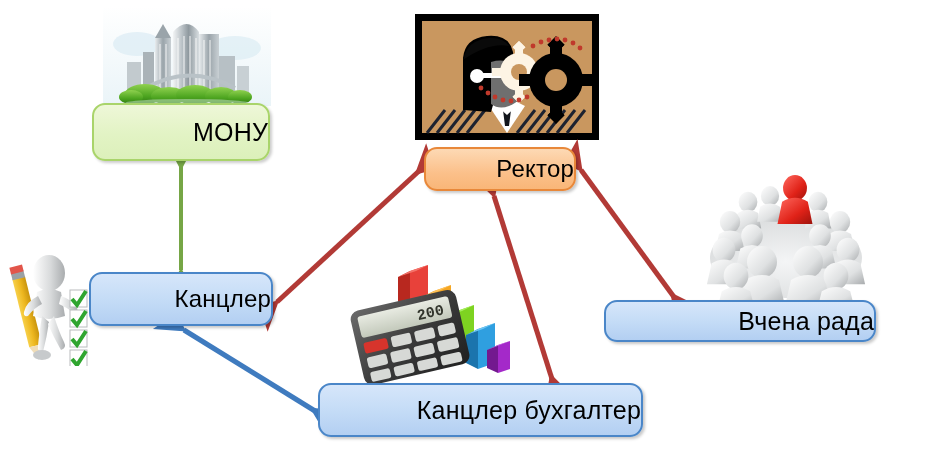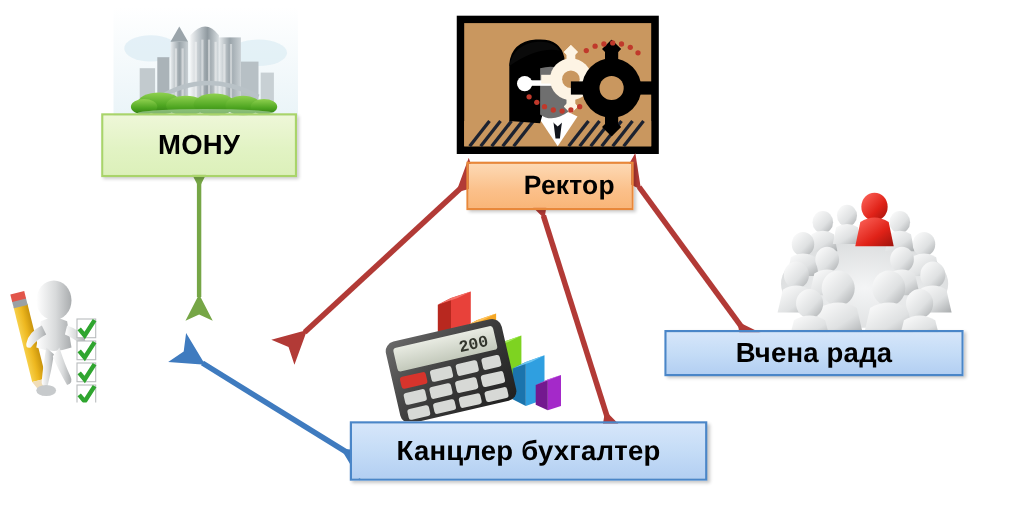--- a/index.html
+++ b/index.html
@@ -17,26 +17,27 @@
     background: #ffffff;
     overflow: hidden;
   }
 
   
   .node {
     position: absolute;
     box-sizing: border-box;
     display: flex;
     align-items: center;
-    justify-content: center;
-    font-weight: bold;
+    justify-content: flex-end;
+    font-weight: normal;
     color: #000000;
     white-space: nowrap;
     letter-spacing: .2px;
     z-index: 5;
+    border-radius: 13px;
   }
   .node-green {
     background: linear-gradient(to bottom, #eef7d8 0%, #e2f3c4 55%, #dcf0ba 100%);
     border: 2px solid #a9d46a;
     box-shadow: 2px 2px 3px rgba(0,0,0,.20);
   }
   .node-orange {
     background: linear-gradient(to bottom, #fdd9b4 0%, #fbc08a 60%, #f9b678 100%);
     border: 2px solid #e8883a;
     box-shadow: 2px 2px 3px rgba(0,0,0,.22);
@@ -456,20 +457,23 @@
   </svg>
 
   <div class="node node-green" style="left:92px;top:103px;width:178px;height:58px;font-size:25px;">
     <span>МОНУ</span>
   </div>
 
   <div class="node node-orange" style="left:424px;top:147px;width:152px;height:44px;font-size:24px;">
     <span>Ректор</span>
   </div>
 
+  <div class="node node-blue" style="left:89px;top:272px;width:184px;height:54px;font-size:24px;">
+    <span>Канцлер</span>
+  </div>
 
   <div class="node node-blue" style="left:318px;top:383px;width:325px;height:54px;font-size:25px;">
     <span>Канцлер бухгалтер</span>
   </div>
 
   <div class="node node-blue" style="left:604px;top:300px;width:272px;height:42px;font-size:25px;">
     <span>Вчена рада</span>
   </div>
 
 </div>

